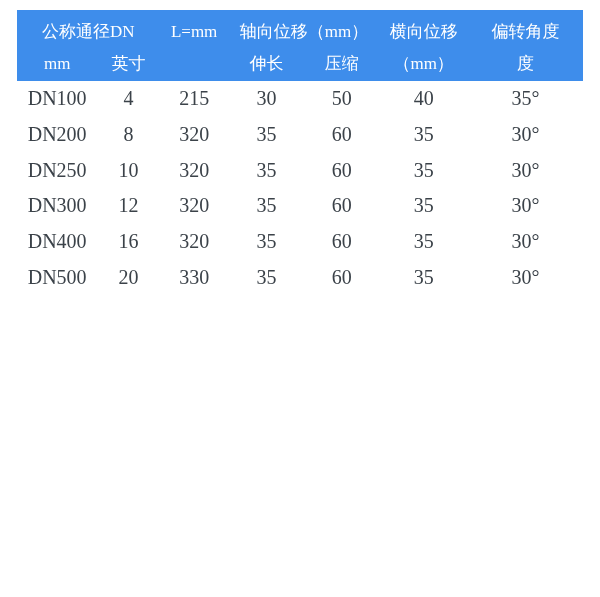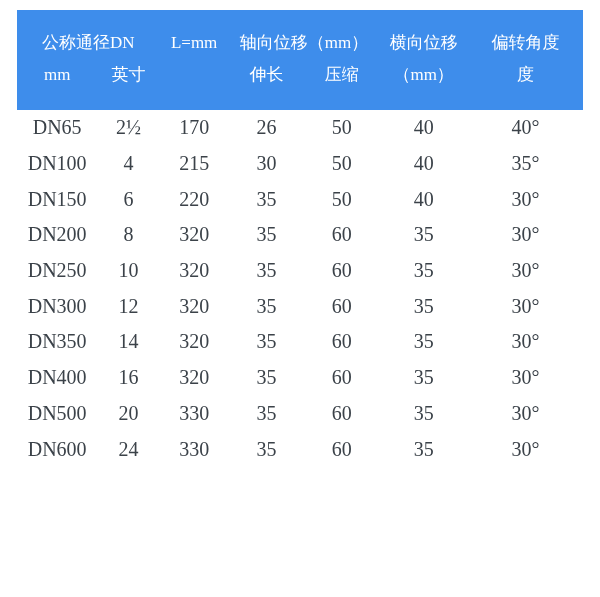--- a/index.html
+++ b/index.html
@@ -30,25 +30,25 @@
     color: var(--header-fg, #ffffff);
     font-size: 17px;
     text-align: center;
     padding: 0;
     vertical-align: middle;
     white-space: nowrap;
     overflow: hidden;
   }
   thead tr.hrow1 th {
     height: 37px;
-    padding-top: 14px;
+    padding-top: 3px;
   }
   thead tr.hrow2 th {
     height: 27px;
-    padding-bottom: 22px;
+    padding-bottom: 4px;
   }
   tbody td {
     color: var(--body-fg, #3b4249);
     font-size: 20px;
     text-align: center;
     height: 35.7px;
     padding: 0;
     vertical-align: middle;
     white-space: nowrap;
   }
@@ -80,45 +80,27 @@
         <th>英寸</th>
         <th></th>
         <th>伸长</th>
         <th>压缩</th>
         <th>（mm）</th>
         <th>度</th>
       </tr>
     </thead>
     <tbody id="table-body">
         <tr>
-          <td>DN65</td>
-          <td>2½</td>
-          <td>170</td>
-          <td>26</td>
-          <td>50</td>
-          <td>40</td>
-          <td>40°</td>
-        </tr>
-        <tr>
           <td>DN100</td>
           <td>4</td>
           <td>215</td>
           <td>30</td>
           <td>50</td>
           <td>40</td>
           <td>35°</td>
-        </tr>
-        <tr>
-          <td>DN150</td>
-          <td>6</td>
-          <td>220</td>
-          <td>35</td>
-          <td>50</td>
-          <td>40</td>
-          <td>30°</td>
         </tr>
         <tr>
           <td>DN200</td>
           <td>8</td>
           <td>320</td>
           <td>35</td>
           <td>60</td>
           <td>35</td>
           <td>30°</td>
         </tr>
@@ -134,50 +116,32 @@
         <tr>
           <td>DN300</td>
           <td>12</td>
           <td>320</td>
           <td>35</td>
           <td>60</td>
           <td>35</td>
           <td>30°</td>
         </tr>
         <tr>
-          <td>DN350</td>
-          <td>14</td>
-          <td>320</td>
-          <td>35</td>
-          <td>60</td>
-          <td>35</td>
-          <td>30°</td>
-        </tr>
-        <tr>
           <td>DN400</td>
           <td>16</td>
           <td>320</td>
           <td>35</td>
           <td>60</td>
           <td>35</td>
           <td>30°</td>
         </tr>
         <tr>
           <td>DN500</td>
           <td>20</td>
           <td>330</td>
           <td>35</td>
           <td>60</td>
           <td>35</td>
           <td>30°</td>
         </tr>
-        <tr>
-          <td>DN600</td>
-          <td>24</td>
-          <td>330</td>
-          <td>35</td>
-          <td>60</td>
-          <td>35</td>
-          <td>30°</td>
-        </tr>
       </tbody>
   </table>
 </div>
 
 </body></html>

